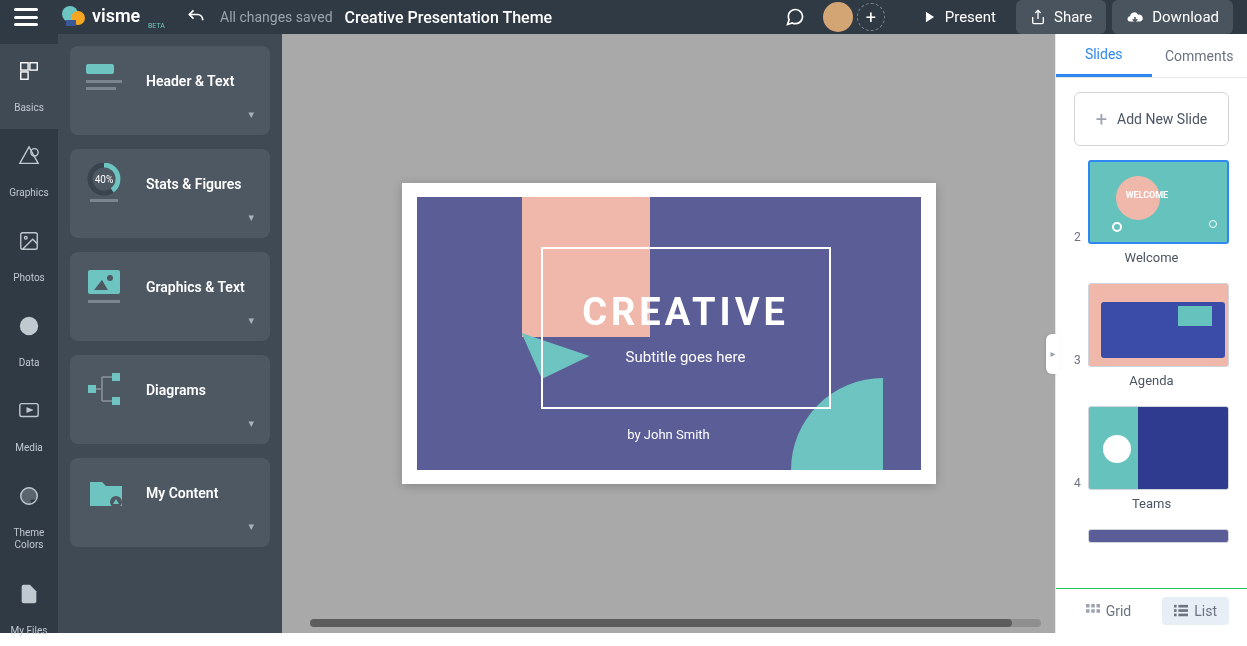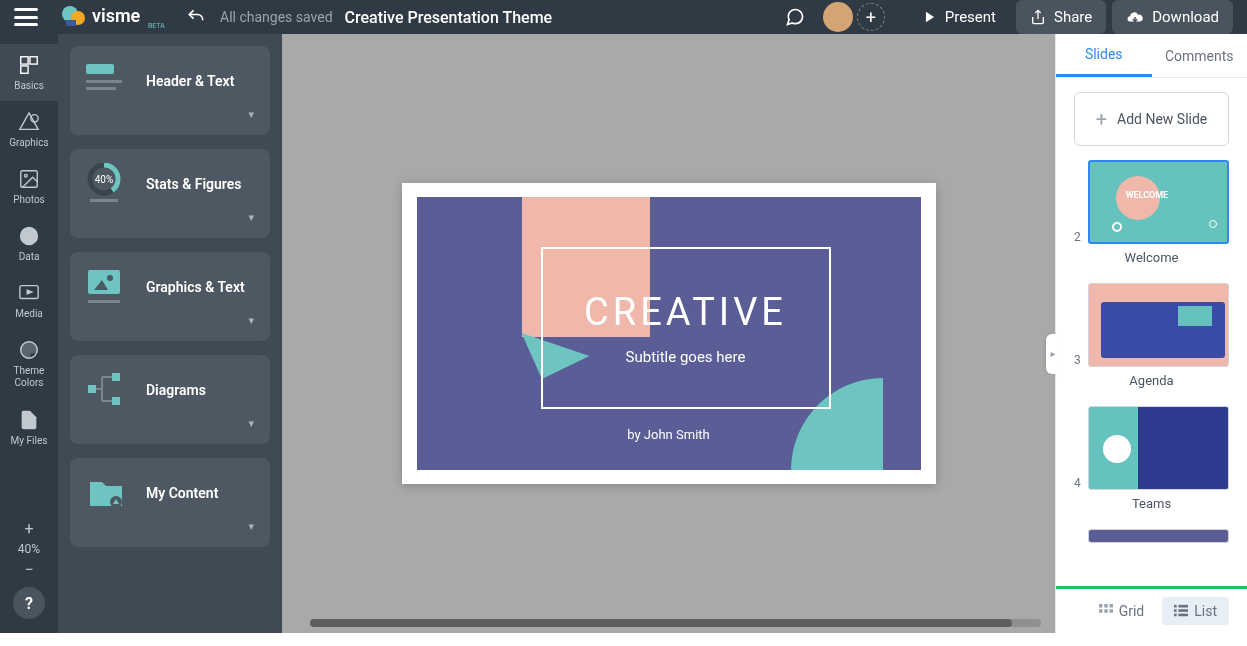--- a/index.html
+++ b/index.html
@@ -13,56 +13,56 @@
 .title{color:#fff;font-size:16px;font-weight:500}
 .spacer{flex:1}
 .avatar{width:30px;height:30px;border-radius:50%;background:#d4a574;margin:0 4px}
 .avatar-add{width:28px;height:28px;border-radius:50%;border:1.5px dashed #7a8590;display:flex;align-items:center;justify-content:center;color:#fff;font-size:18px;margin-right:18px}
 .btn{display:flex;align-items:center;gap:8px;padding:8px 14px;border-radius:6px;font-size:15px;cursor:pointer;margin-left:6px}
 .btn.plain{color:#fff}
 .btn.share{background:#4a545e;color:#fff}
 .btn.download{background:#4a545e;color:#fff}
 .main{display:flex;height:599px}
 .rail{width:58px;background:#303a44;display:flex;flex-direction:column;align-items:center;padding-top:10px;gap:0}
-.rail-item{width:58px;display:flex;flex-direction:column;align-items:center;color:#c0c8d0;font-size:10px;padding:10px 0;cursor:pointer;gap:4px}
+.rail-item{width:58px;display:flex;flex-direction:column;align-items:center;color:#c0c8d0;font-size:10px;padding:16px 0;cursor:pointer;gap:20px}
 .rail-item.active{background:#3f4a55}
 .rail-bottom{margin-top:auto;display:flex;flex-direction:column;align-items:center;gap:8px;padding-bottom:14px}
 .zoom{color:#c0c8d0;font-size:12px;display:flex;flex-direction:column;align-items:center;gap:4px}
 .help{width:32px;height:32px;border-radius:50%;background:#4a545e;color:#fff;display:flex;align-items:center;justify-content:center;font-size:16px;font-weight:bold}
 .panel{width:224px;background:#3f4a55;padding:12px;display:flex;flex-direction:column;gap:14px;overflow-y:auto}
 .cat{background:#4e5863;border-radius:8px;padding:14px 16px;position:relative;cursor:pointer}
 .cat-top{display:flex;align-items:center;gap:18px}
 .cat-icon{width:42px;height:42px;display:flex;align-items:center;justify-content:center}
 .cat-label{color:#fff;font-size:14px;font-weight:600}
 .cat-chevron{color:#a8b2bc;font-size:11px;text-align:right;margin-top:6px}
 .canvas{flex:1;background:#a9a9a9;display:flex;align-items:center;justify-content:center;position:relative}
 .slide{width:534px;height:301px;background:#fff;position:relative;box-shadow:0 2px 10px rgba(0,0,0,.2)}
 .slide-inner{position:absolute;left:15px;top:14px;right:15px;bottom:14px;background:#5a5d96;overflow:hidden}
 .shape-pink{position:absolute;width:128px;height:154px;background:#f0b8ab;left:105px;top:-14px}
 .shape-teal-tri{position:absolute;width:68px;height:46px;background:#6ec4c0;left:105px;top:136px;clip-path:polygon(0 0,100% 50%,30% 100%)}
 .shape-teal-quarter{position:absolute;width:92px;height:92px;background:#6ec4c0;right:38px;bottom:0;border-radius:92px 0 0 0}
 .slide-frame{position:absolute;left:124px;top:50px;width:290px;height:162px;border:2px solid #fff;display:flex;flex-direction:column;align-items:center;justify-content:center}
-.slide-title{color:#fff;font-size:38px;font-weight:400;letter-spacing:4px}
+.slide-title{color:#fff;font-size:38px;font-weight:700;letter-spacing:4px}
 .slide-sub{color:#fff;font-size:15px;margin-top:14px}
 .slide-author{position:absolute;bottom:28px;left:0;right:0;text-align:center;color:#fff;font-size:13px}
 .scroll-h{position:absolute;bottom:6px;left:28px;right:14px;height:8px;background:rgba(0,0,0,.15);border-radius:4px}
 .scroll-thumb{position:absolute;left:0;width:96%;height:100%;background:rgba(0,0,0,.35);border-radius:4px}
 .right{width:192px;background:#fff;border-left:1px solid #e5e7eb;display:flex;flex-direction:column}
 .tabs{display:flex;height:44px;border-bottom:1px solid #e5e7eb}
 .tab{flex:1;display:flex;align-items:center;justify-content:center;font-size:14px;color:#6b7280;cursor:pointer}
 .tab.active{color:#2f88f0;border-bottom:3px solid #2f88f0}
 .add-slide{margin:14px 18px;padding:14px;border:1px solid #d1d5db;border-radius:6px;display:flex;align-items:center;justify-content:center;gap:10px;font-size:14px;color:#4b5563;cursor:pointer}
 .thumbs{flex:1;overflow-y:auto;padding:0 18px}
 .thumb{margin-bottom:18px}
 .thumb-row{display:flex;align-items:flex-end;gap:6px}
 .thumb-num{color:#6b7280;font-size:12px;width:8px}
 .thumb-img{width:148px;height:84px;border:1px solid #d1d5db;border-radius:3px;position:relative;overflow:hidden}
 .thumb-img.sel{border:2px solid #2f88f0}
 .thumb-label{text-align:center;font-size:13px;color:#4b5563;margin-top:6px}
-.view-toggle{display:flex;justify-content:flex-end;padding:8px 18px;gap:6px;border-top:3px solid #22c55e}
+.view-toggle{display:flex;justify-content:flex-end;padding:8px 18px;gap:19px;border-top:1px solid #22c55e}
 .vbtn{display:flex;align-items:center;gap:6px;padding:6px 12px;border-radius:4px;font-size:14px;color:#6b7280;cursor:pointer}
 .vbtn.active{background:#e8eef5}
 .collapse-handle{position:absolute;left:-10px;top:50%;width:14px;height:40px;background:#fff;border-radius:6px 0 0 6px;display:flex;align-items:center;justify-content:center;color:#9ca3af;font-size:10px;box-shadow:-1px 0 3px rgba(0,0,0,.1)}
 .th1{background:#65c2bd}
 .th1 .circ{position:absolute;width:44px;height:44px;border-radius:50%;background:#f0b8ab;left:26px;top:14px}
 .th1 .txt{position:absolute;left:36px;top:28px;color:#fff;font-size:9px;font-weight:bold}
 .th1 .ring{position:absolute;width:10px;height:10px;border:2px solid #fff;border-radius:50%;left:22px;bottom:10px}
 .th1 .ring2{position:absolute;width:8px;height:8px;border:1.5px solid #fff;border-radius:50%;right:10px;bottom:14px}
 .th2{background:#f0b8ab}
 .th2 .box{position:absolute;width:124px;height:56px;background:#3b4ba8;left:12px;top:18px;border-radius:3px}

